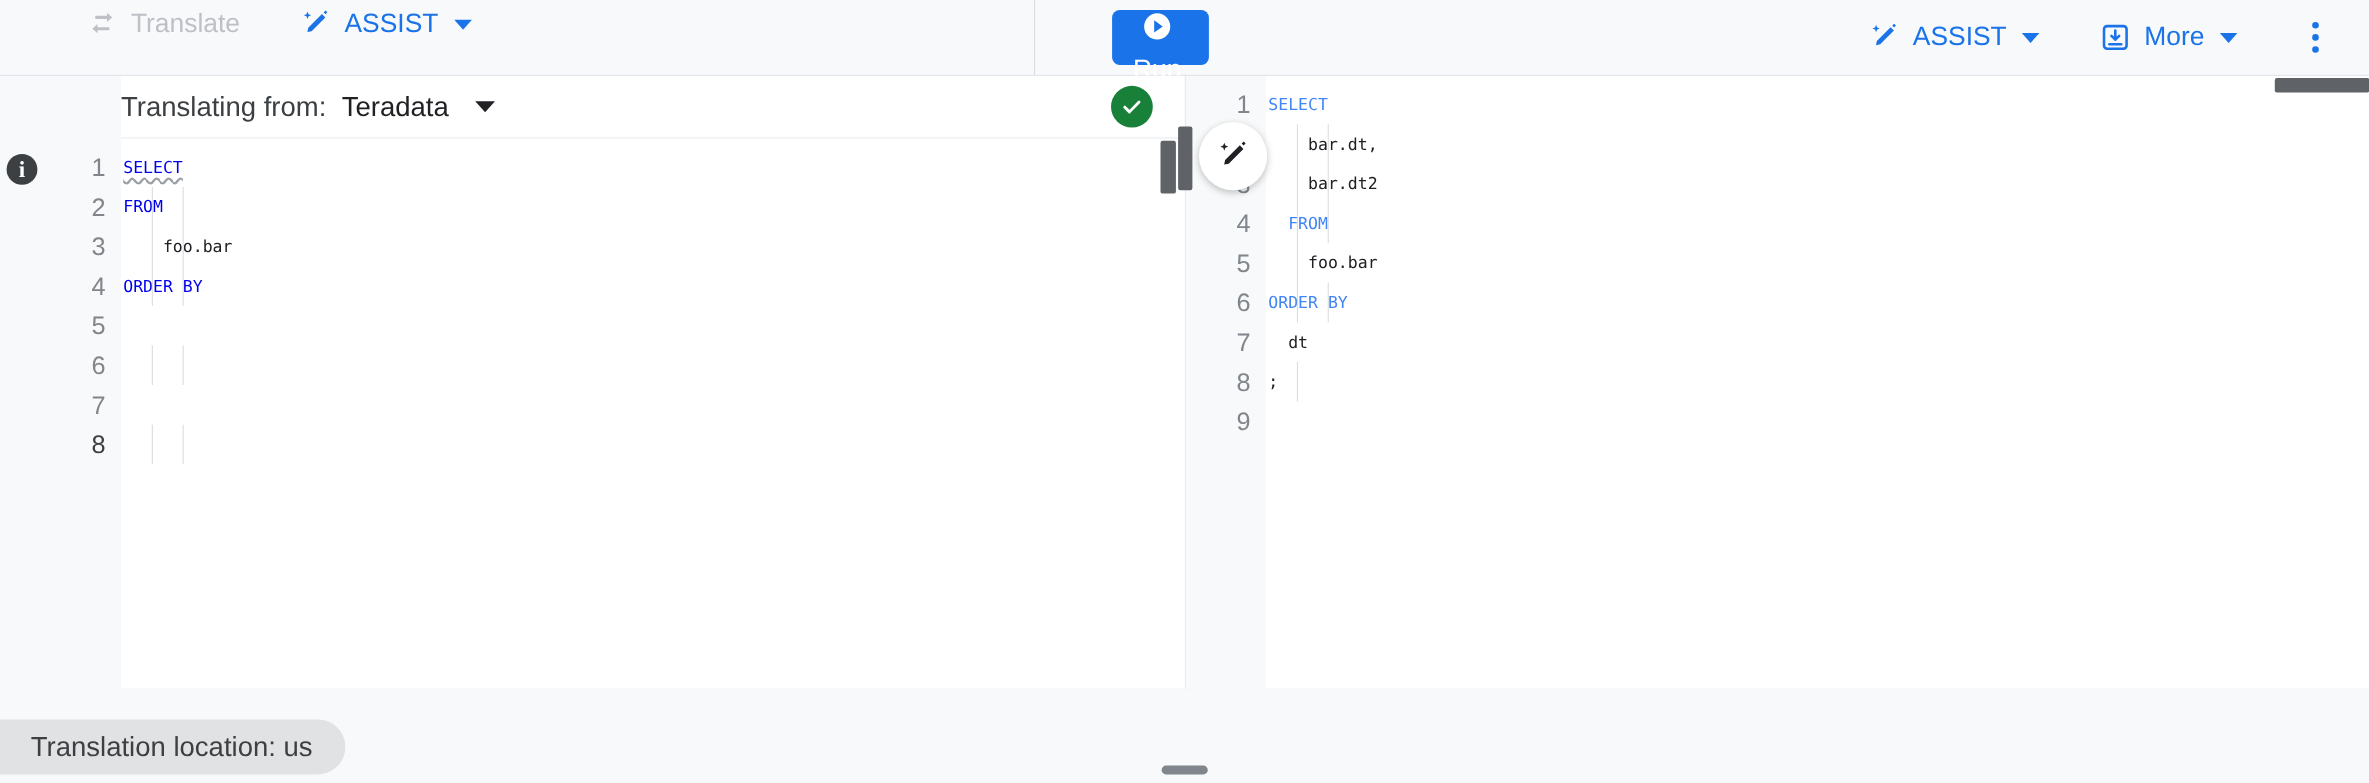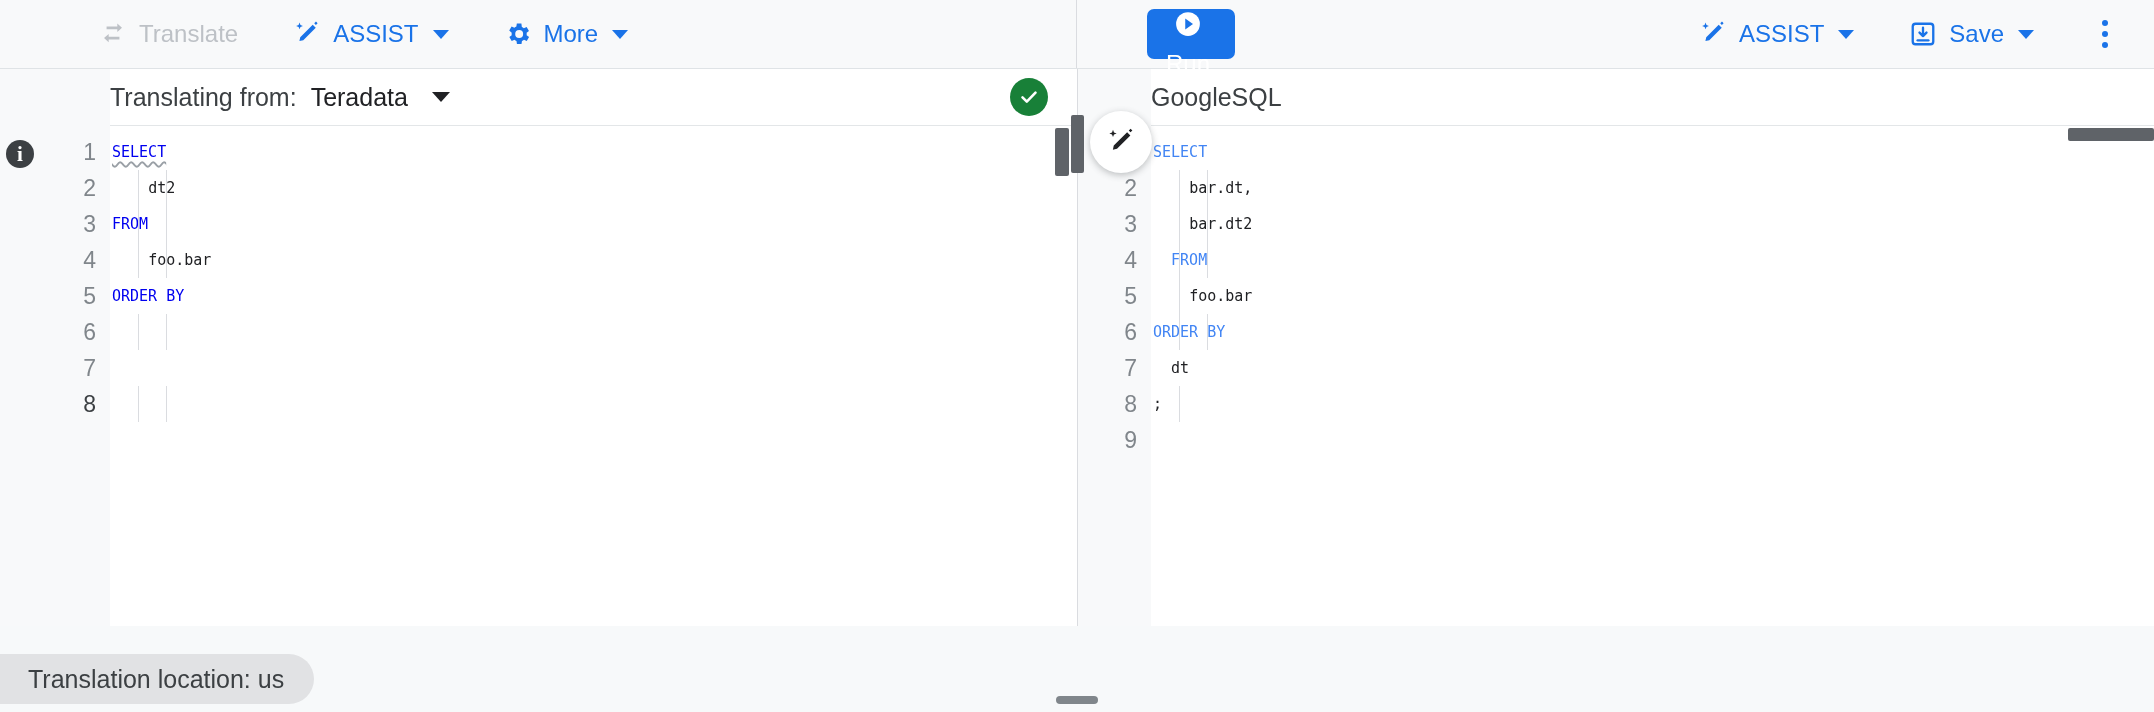--- a/index.html
+++ b/index.html
@@ -8,21 +8,21 @@
     background:#f7f9fa;
     font-family:"Liberation Sans", sans-serif;
     color:#202124;
     overflow:hidden;
     position:relative;
   }
   .app{position:absolute;inset:0;display:flex;flex-direction:column;}
 
   
   .toolbar{height:68px;min-height:68px;display:flex;background:#f8f9fa;border-bottom:1px solid #dfe3e6;}
-  .tb-left{width:1077px;display:flex;align-items:center;box-sizing:border-box;padding-left:84px;border-right:1px solid #dadce0;}
+  .tb-left{width:941px;display:flex;align-items:flex-start;box-sizing:border-box;padding-left:64px;border-right:1px solid #dadce0;}
   .tb-right{flex:1;display:flex;align-items:center;box-sizing:border-box;padding-left:70px;padding-right:26px;}
   .tb-spacer{flex:1;}
 
   .tbtn{
     display:flex;align-items:center;gap:11px;
     height:44px;padding:0 14px;margin-right:26px;
     border:none;background:transparent;border-radius:6px;
     color:#1a73e8;font-size:24px;font-family:"Liberation Sans", sans-serif;
     cursor:pointer;white-space:nowrap;
   }
@@ -121,29 +121,20 @@
         <span class="ico">
           <svg width="28" height="28" viewBox="0 0 24 24" fill="#1a73e8">
             <path d="M5.6 2.2l.8 2.1 2.1.8-2.1.8-.8 2.1-.8-2.1-2.1-.8 2.1-.8z"></path>
             <path d="M16.9 4.1l2.6 2.6-10.7 10.7-3.3.7.7-3.3zM18.2 2.8l1.4 1.4 1.5-1.5-1.4-1.4z"></path>
           </svg>
         </span>
         <span>ASSIST</span>
         <span class="caret"></span>
       </button>
 
-      <button class="tbtn">
-        <span class="ico">
-          <svg width="28" height="28" viewBox="0 0 24 24" fill="#1a73e8">
-            <path d="M19.4 13a7.6 7.6 0 000-2l2-1.6-2-3.4-2.4 1a7.5 7.5 0 00-1.7-1L14.9 3h-3.9l-.4 2.6a7.5 7.5 0 00-1.7 1l-2.4-1-2 3.4L6.6 11a7.6 7.6 0 000 2l-2 1.6 2 3.4 2.4-1a7.5 7.5 0 001.7 1l.4 2.6h3.9l.4-2.6a7.5 7.5 0 001.7-1l2.4 1 2-3.4zM13 15.4A3.4 3.4 0 1116.4 12 3.4 3.4 0 0113 15.4z"></path>
-          </svg>
-        </span>
-        <span>More</span>
-        <span class="caret"></span>
-      </button>
 
     </div>
 
     <div class="tb-right">
 
       <button class="run-btn">
         <span class="ico">
           <svg width="30" height="30" viewBox="0 0 24 24">
             <circle cx="12" cy="12" r="9.5" fill="#fff"></circle>
             <path d="M9.8 7.6l6.2 4.4-6.2 4.4z" fill="#1a73e8"></path>
@@ -166,21 +157,21 @@
       </button>
 
       <button class="tbtn">
         <span class="ico">
           <svg width="28" height="28" viewBox="0 0 24 24" fill="none" stroke="#1a73e8" stroke-width="2">
             <rect x="3.2" y="3.2" width="17.6" height="17.6" rx="2.4"></rect>
             <path d="M12 6.6v7.2M12 13.8l-3-3M12 13.8l3-3" stroke-linecap="round"></path>
             <path d="M7.4 17.4h9.2" stroke-linecap="round"></path>
           </svg>
         </span>
-        <span>Save</span>
+        <span>More</span>
         <span class="caret"></span>
       </button>
 
       <button class="kebab">
         <i></i>
         <i></i>
         <i></i>
       </button>
 
     </div>
@@ -217,35 +208,31 @@
             <div class="ln cur">8</div>
           </div>
         <div class="code" id="left-code">
           <div class="guide" style="left:28px;top:44px;height:108px;"></div>
           <div class="guide" style="left:56px;top:44px;height:108px;"></div>
           <div class="guide" style="left:28px;top:188px;height:36px;"></div>
           <div class="guide" style="left:56px;top:188px;height:36px;"></div>
           <div class="guide" style="left:28px;top:260px;height:36px;"></div>
           <div class="guide" style="left:56px;top:260px;height:36px;"></div>
         <div class="cl"><span class="kw squig">SELECT</span></div>
-            <div class="cl">    <span class="">dt2</span></div>
             <div class="cl"><span class="kw ">FROM</span></div>
             <div class="cl">    <span class="">foo.bar</span></div>
             <div class="cl"><span class="kw ">ORDER BY</span></div>
             <div class="cl"><span class=""></span></div>
           </div>
         <div class="sb sb-v-left"></div>
 
       </div>
     </div>
 
     <div class="pane pane-right">
-      <div class="pane-head">
-        <span class="head-label">GoogleSQL</span>
-      </div>
 
       <div class="editor">
         <div class="rail" style="width:18px;"></div>
         <div class="gutter" id="right-gutter">
             <div class="ln">1</div>
             <div class="ln">2</div>
             <div class="ln">3</div>
             <div class="ln">4</div>
             <div class="ln">5</div>
             <div class="ln">6</div>

